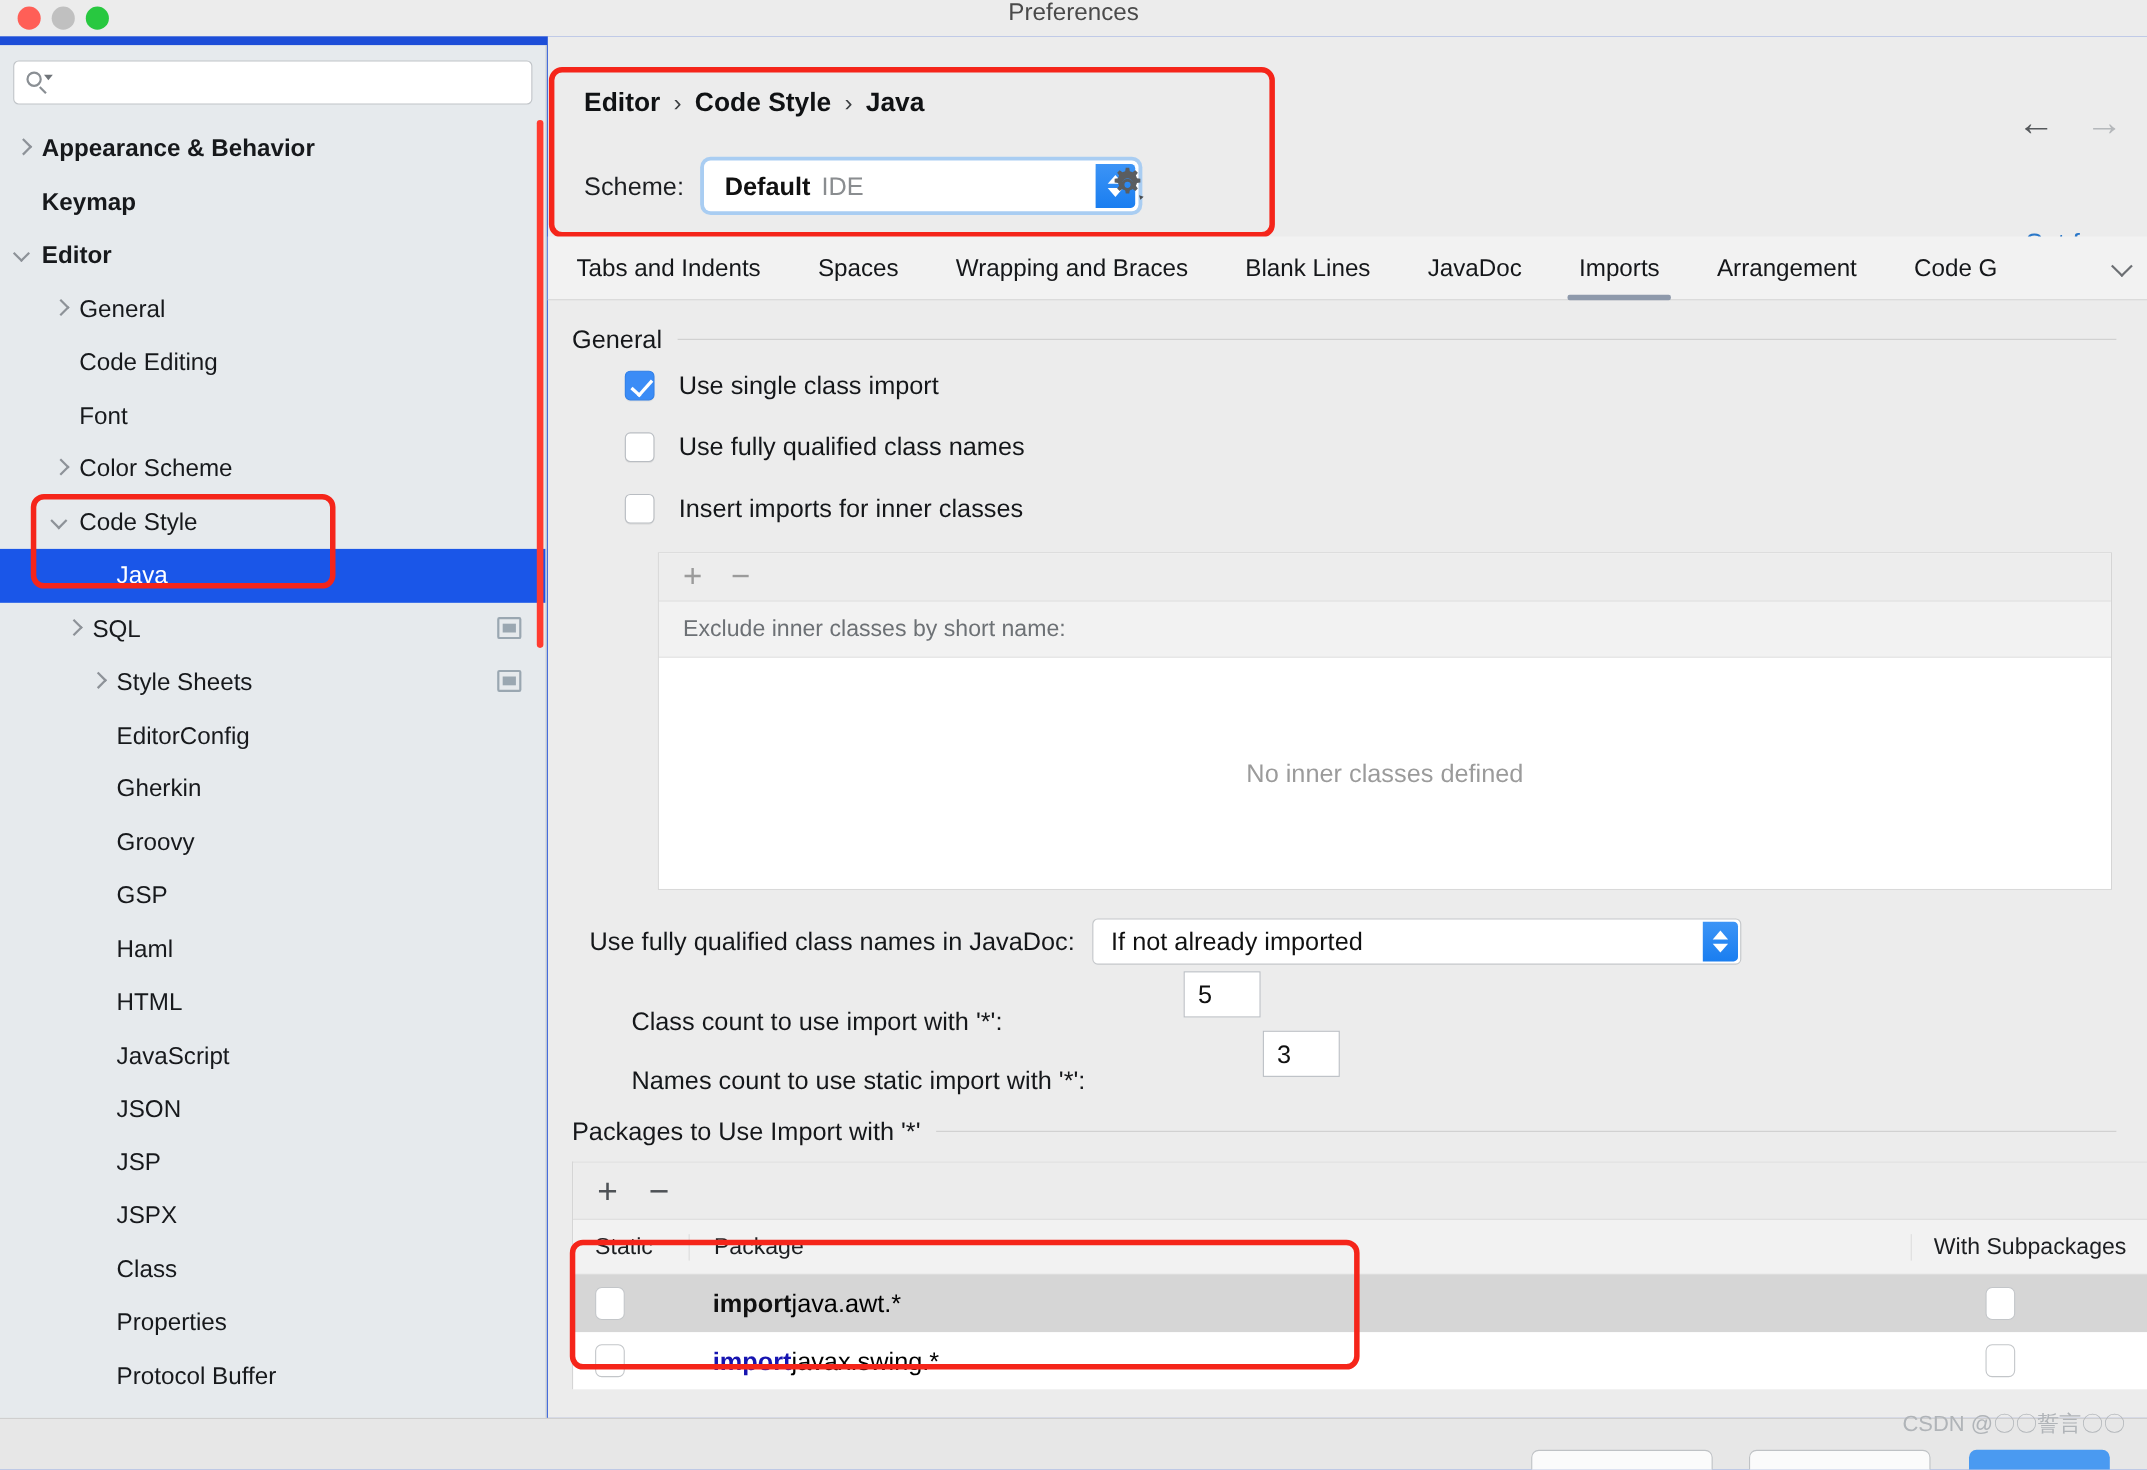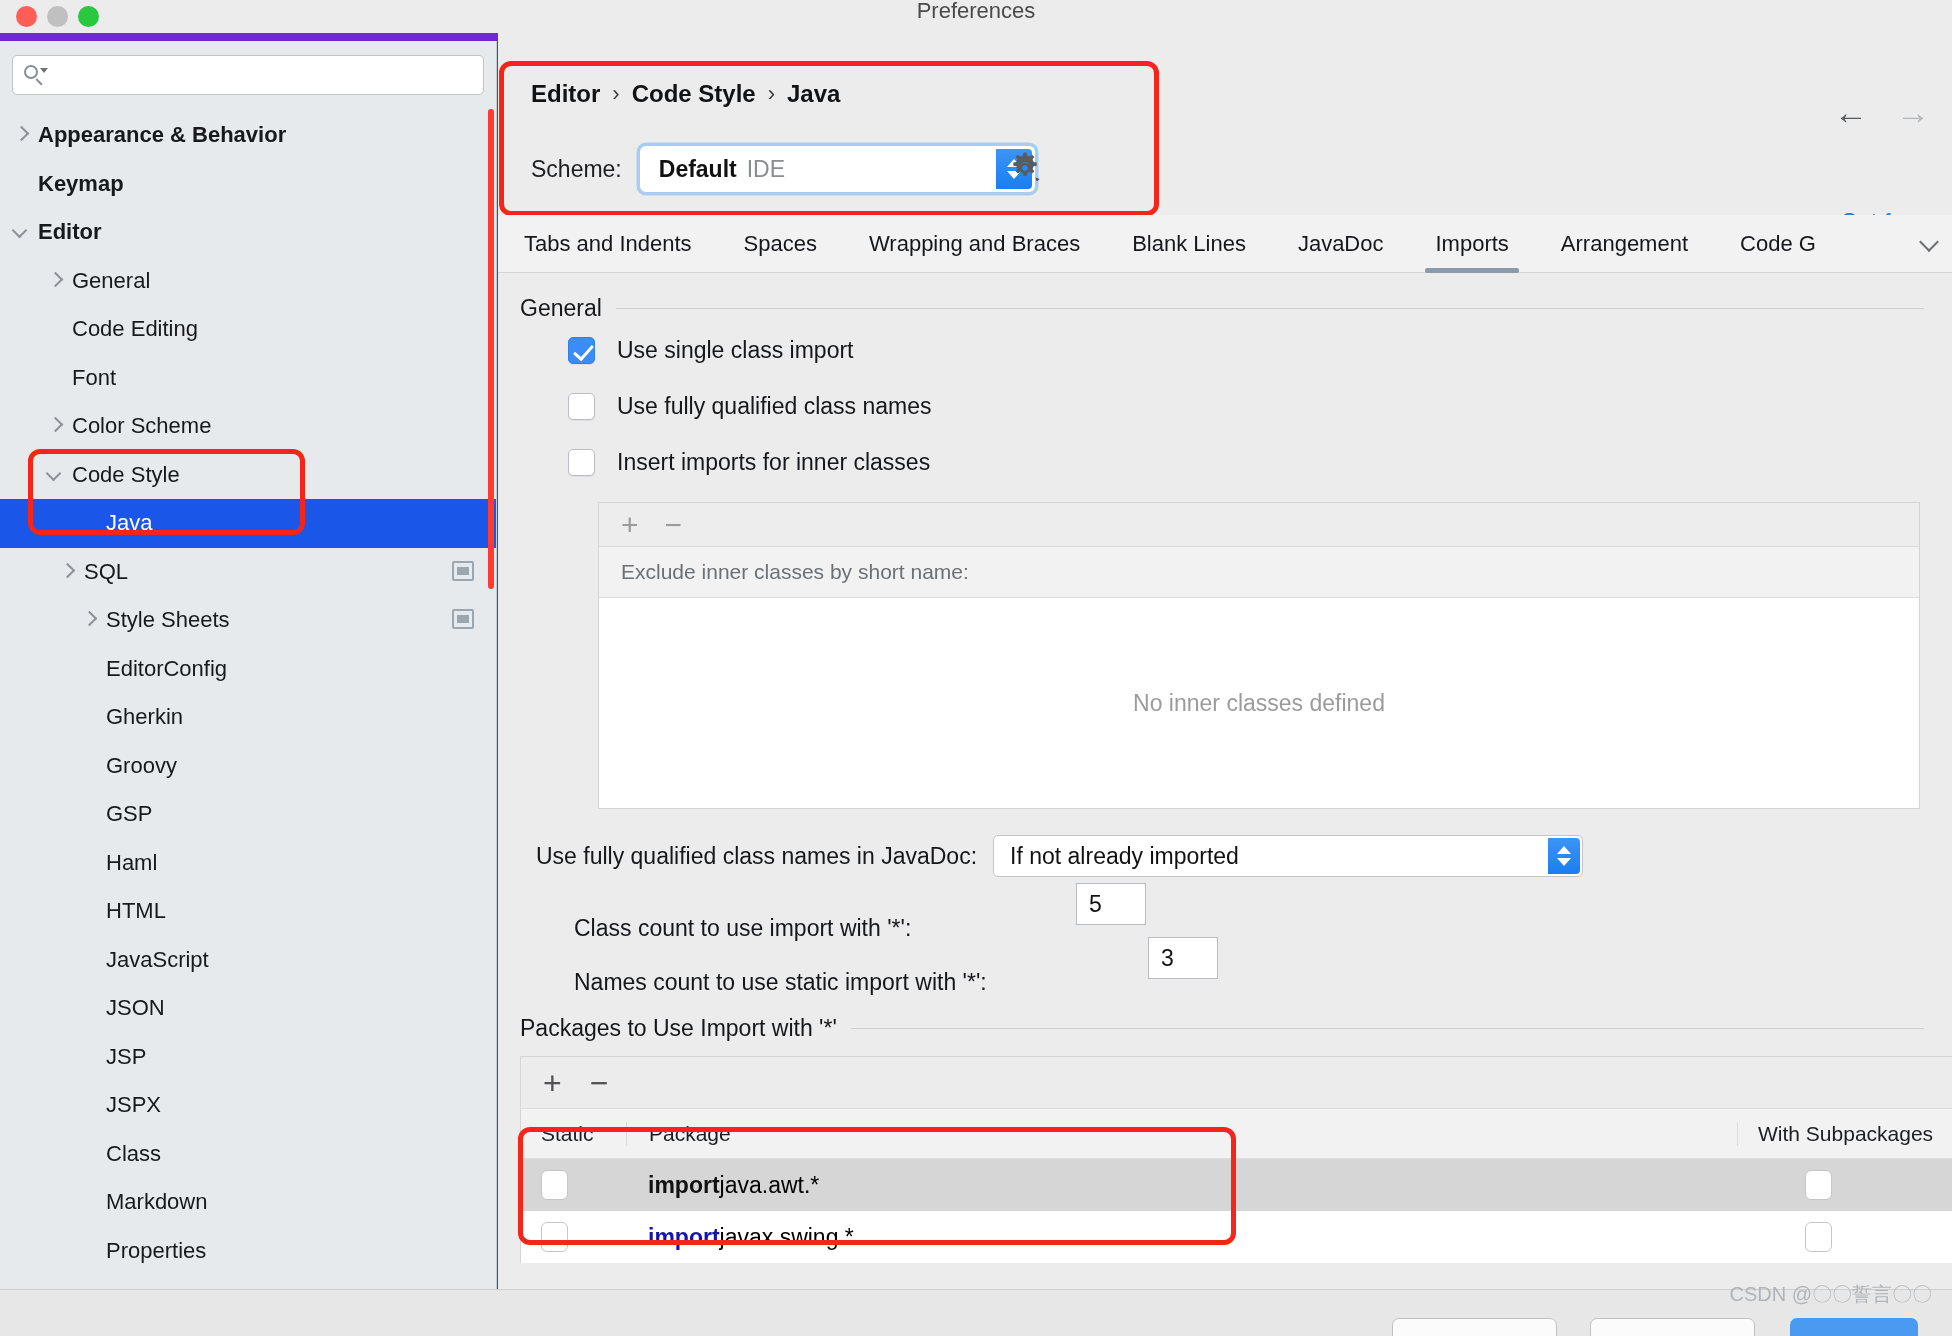--- a/index.html
+++ b/index.html
@@ -4,21 +4,21 @@
 <style>
   * { box-sizing: border-box; margin: 0; padding: 0; }
   html, body {
     width: 1952px; height: 1336px;
     font-family: "Liberation Sans", sans-serif;
     background: #ececec;
     overflow: hidden;
     -webkit-font-smoothing: antialiased;
   }
 
-  .window { position: relative; width: 1952px; height: 1336px; background:#6d28d9; }
+  .window { position: relative; width: 1952px; height: 1336px; background:#1d4ed8; }
 
   
   .titlebar {
     position:absolute; top:0; left:0; width:1952px; height:33px;
     background:#ececec;
     display:flex; align-items:center;
   }
   .traffic { position:absolute; left:16px; top:6px; display:flex; gap:10px; }
   .dot { width:21px; height:21px; border-radius:50%; }
   .dot.red { background:#ff5f57; }
@@ -383,24 +383,20 @@
           <span class="arrow"></span>
           <span class="tree-label">JSP</span>
         </div>
         <div class="tree-row" style="padding-left: 78px;">
           <span class="arrow"></span>
           <span class="tree-label">JSPX</span>
         </div>
         <div class="tree-row" style="padding-left: 78px;">
           <span class="arrow"></span>
           <span class="tree-label">Class</span>
-        </div>
-        <div class="tree-row" style="padding-left: 78px;">
-          <span class="arrow"></span>
-          <span class="tree-label">Markdown</span>
         </div>
         <div class="tree-row" style="padding-left: 78px;">
           <span class="arrow"></span>
           <span class="tree-label">Properties</span>
         </div>
         <div class="tree-row" style="padding-left: 78px;">
           <span class="arrow"></span>
           <span class="tree-label">Protocol Buffer</span>
         </div>
       </div>

